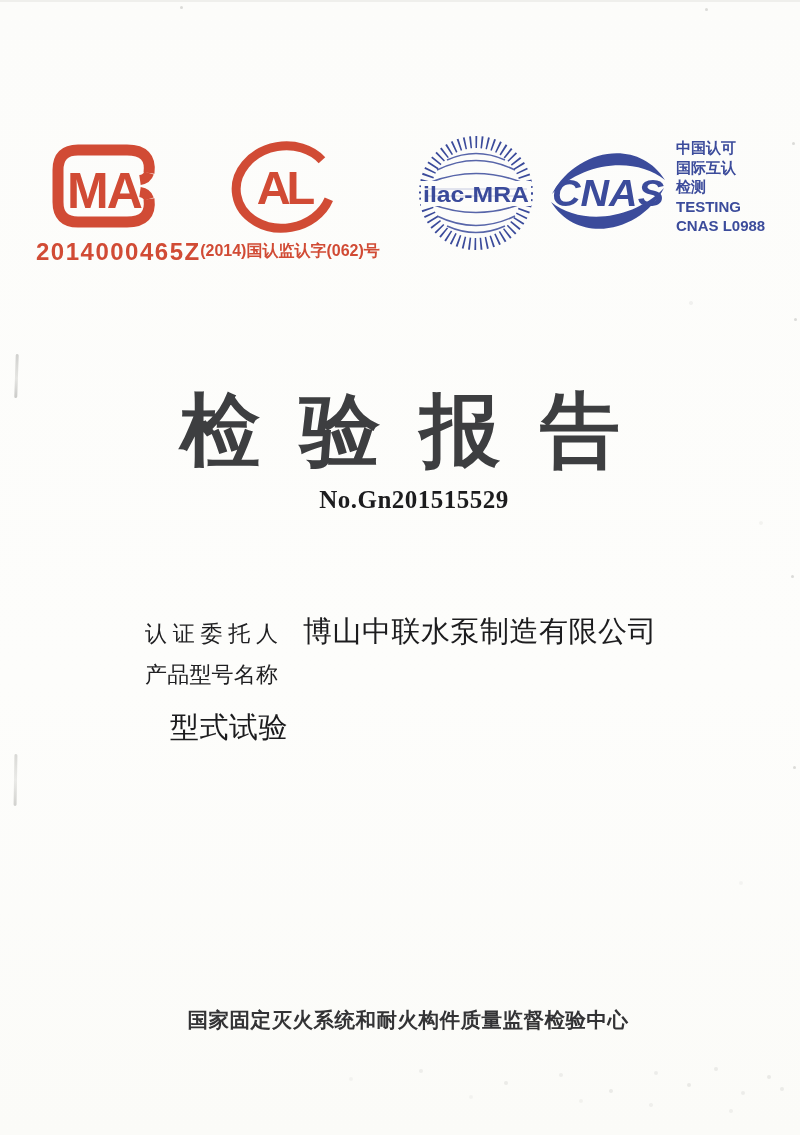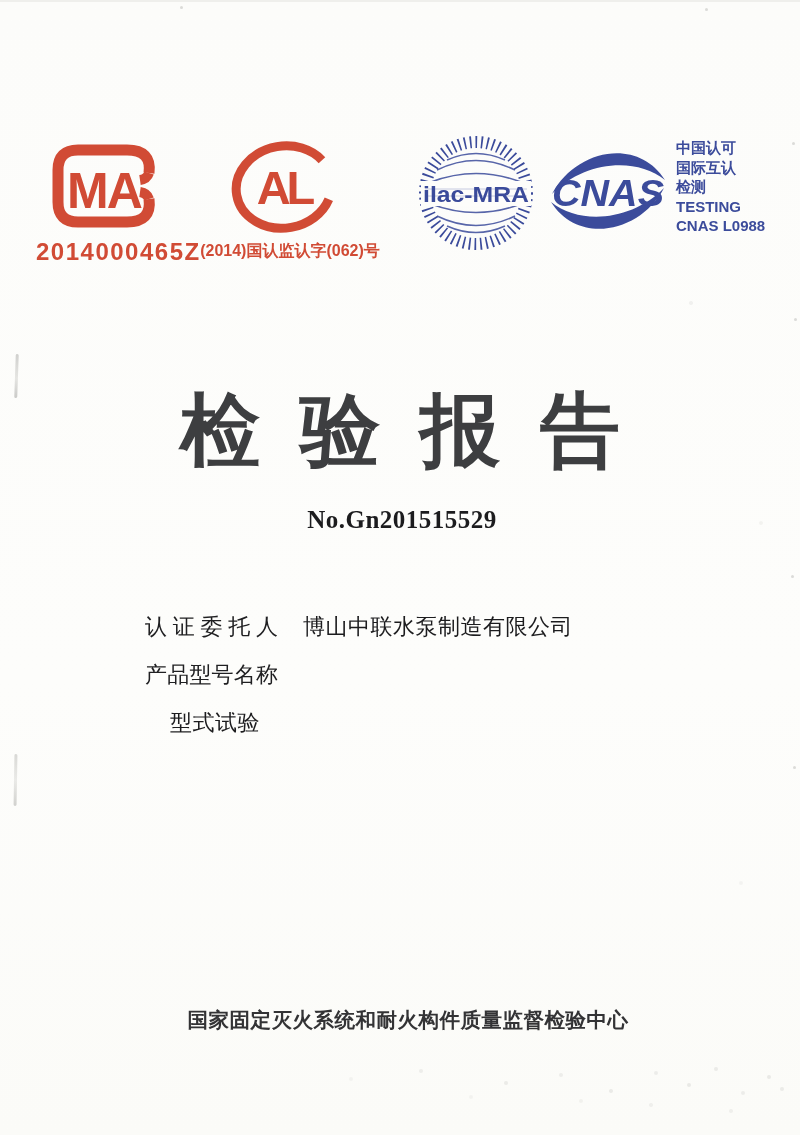--- a/index.html
+++ b/index.html
@@ -34,36 +34,36 @@
   }
   
   .report-title{
     position:absolute;left:0;top:330px;width:800px;text-align:center;
     font-size:80px;font-weight:bold;color:#3d3e40;
     font-family:"Liberation Sans",sans-serif;
     margin-top:46px;
   }
   .report-title span{letter-spacing:40px;margin-right:-40px;}
   .report-no{
-    position:absolute;left:50%;top:504px;transform:translateX(-50%);
-    margin-left:2px;
+    position:absolute;left:50%;top:484px;transform:translateX(-50%);
+    margin-left:14px;
     font-family:"Liberation Serif",serif;font-weight:bold;
     font-size:25px;color:#1c1c1e;letter-spacing:0.5px;
   }
   
   .fields{position:absolute;left:145px;top:610px;width:560px;}
   .field-row{display:flex;align-items:baseline;height:48px;}
   .field-label{
     width:133px;flex:0 0 133px;
     text-align:justify;text-align-last:justify;text-justify:inter-character;
     font-size:22px;color:#202022;
     font-family:Liberation Serif, serif;
   }
   .field-value{
-    margin-left:25px;font-size:22px;color:#1c1c1e;
+    margin-left:25px;font-size:29px;color:#1c1c1e;
     font-family:Liberation Serif, serif;letter-spacing:0.5px;
     white-space:nowrap;
   }
   .field-value.mono{
     font-family:"DejaVu Sans Mono",monospace;letter-spacing:0;font-size:22px;
   }
   
   .footer-org{
     position:absolute;left:0;top:1004px;width:816px;text-align:center;
     font-size:20.5px;font-weight:bold;color:#333335;letter-spacing:0.5px;

